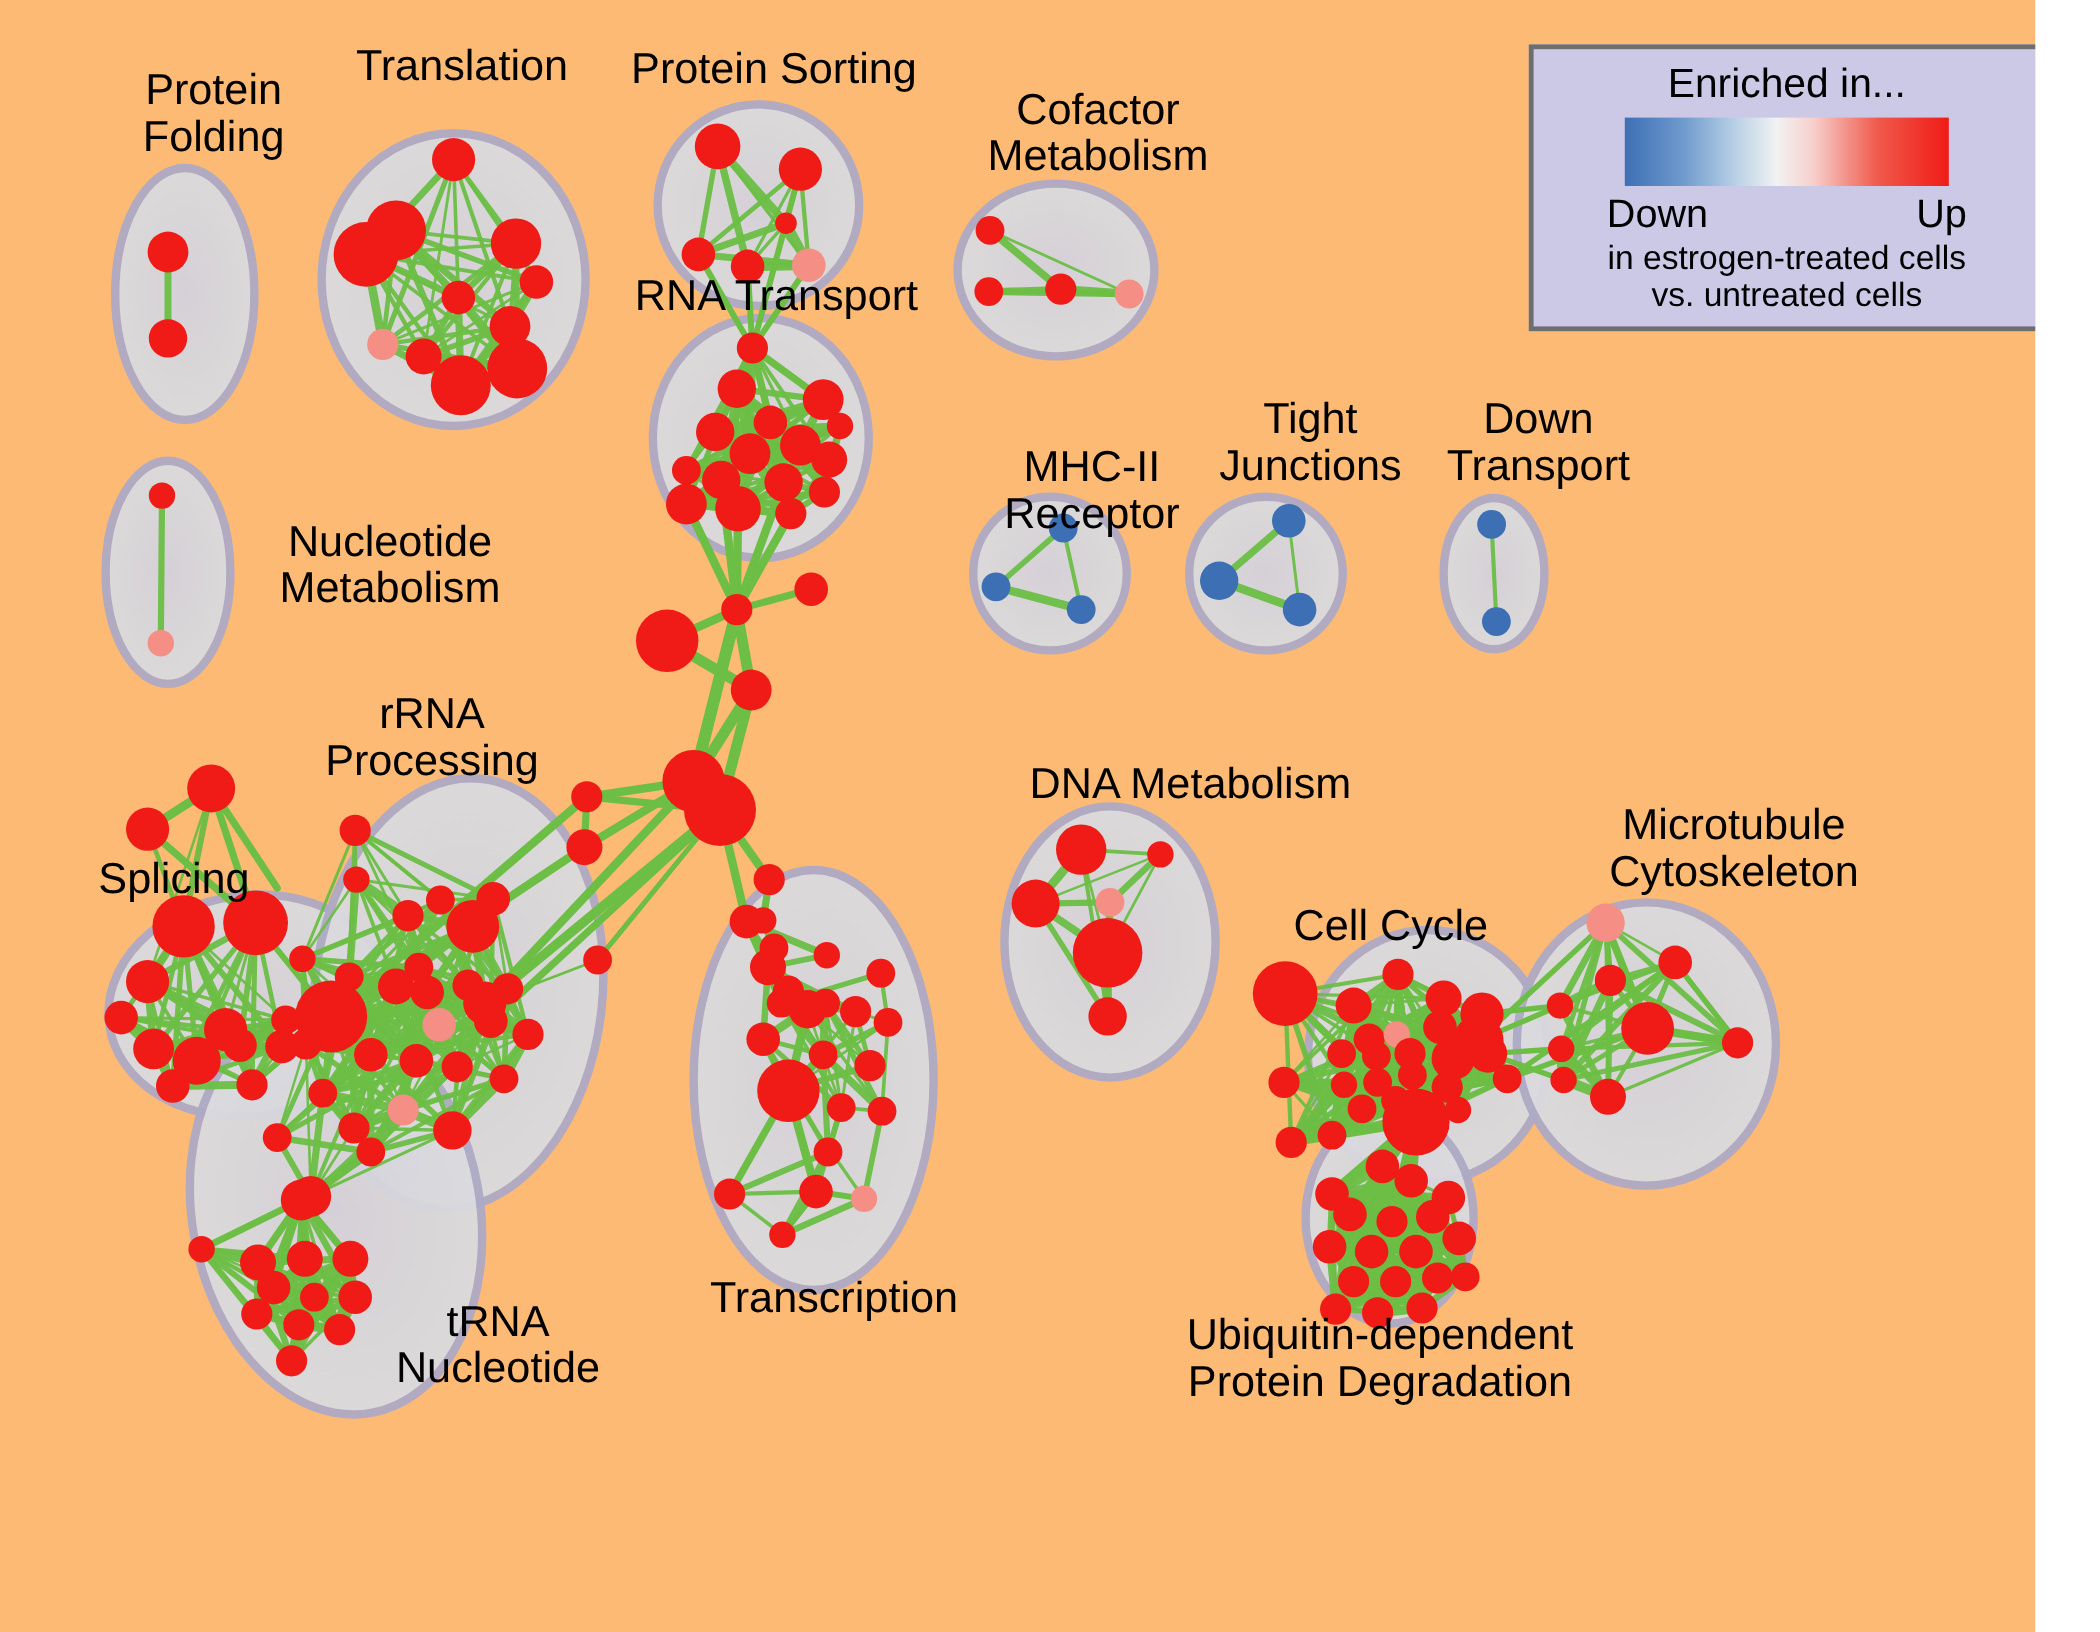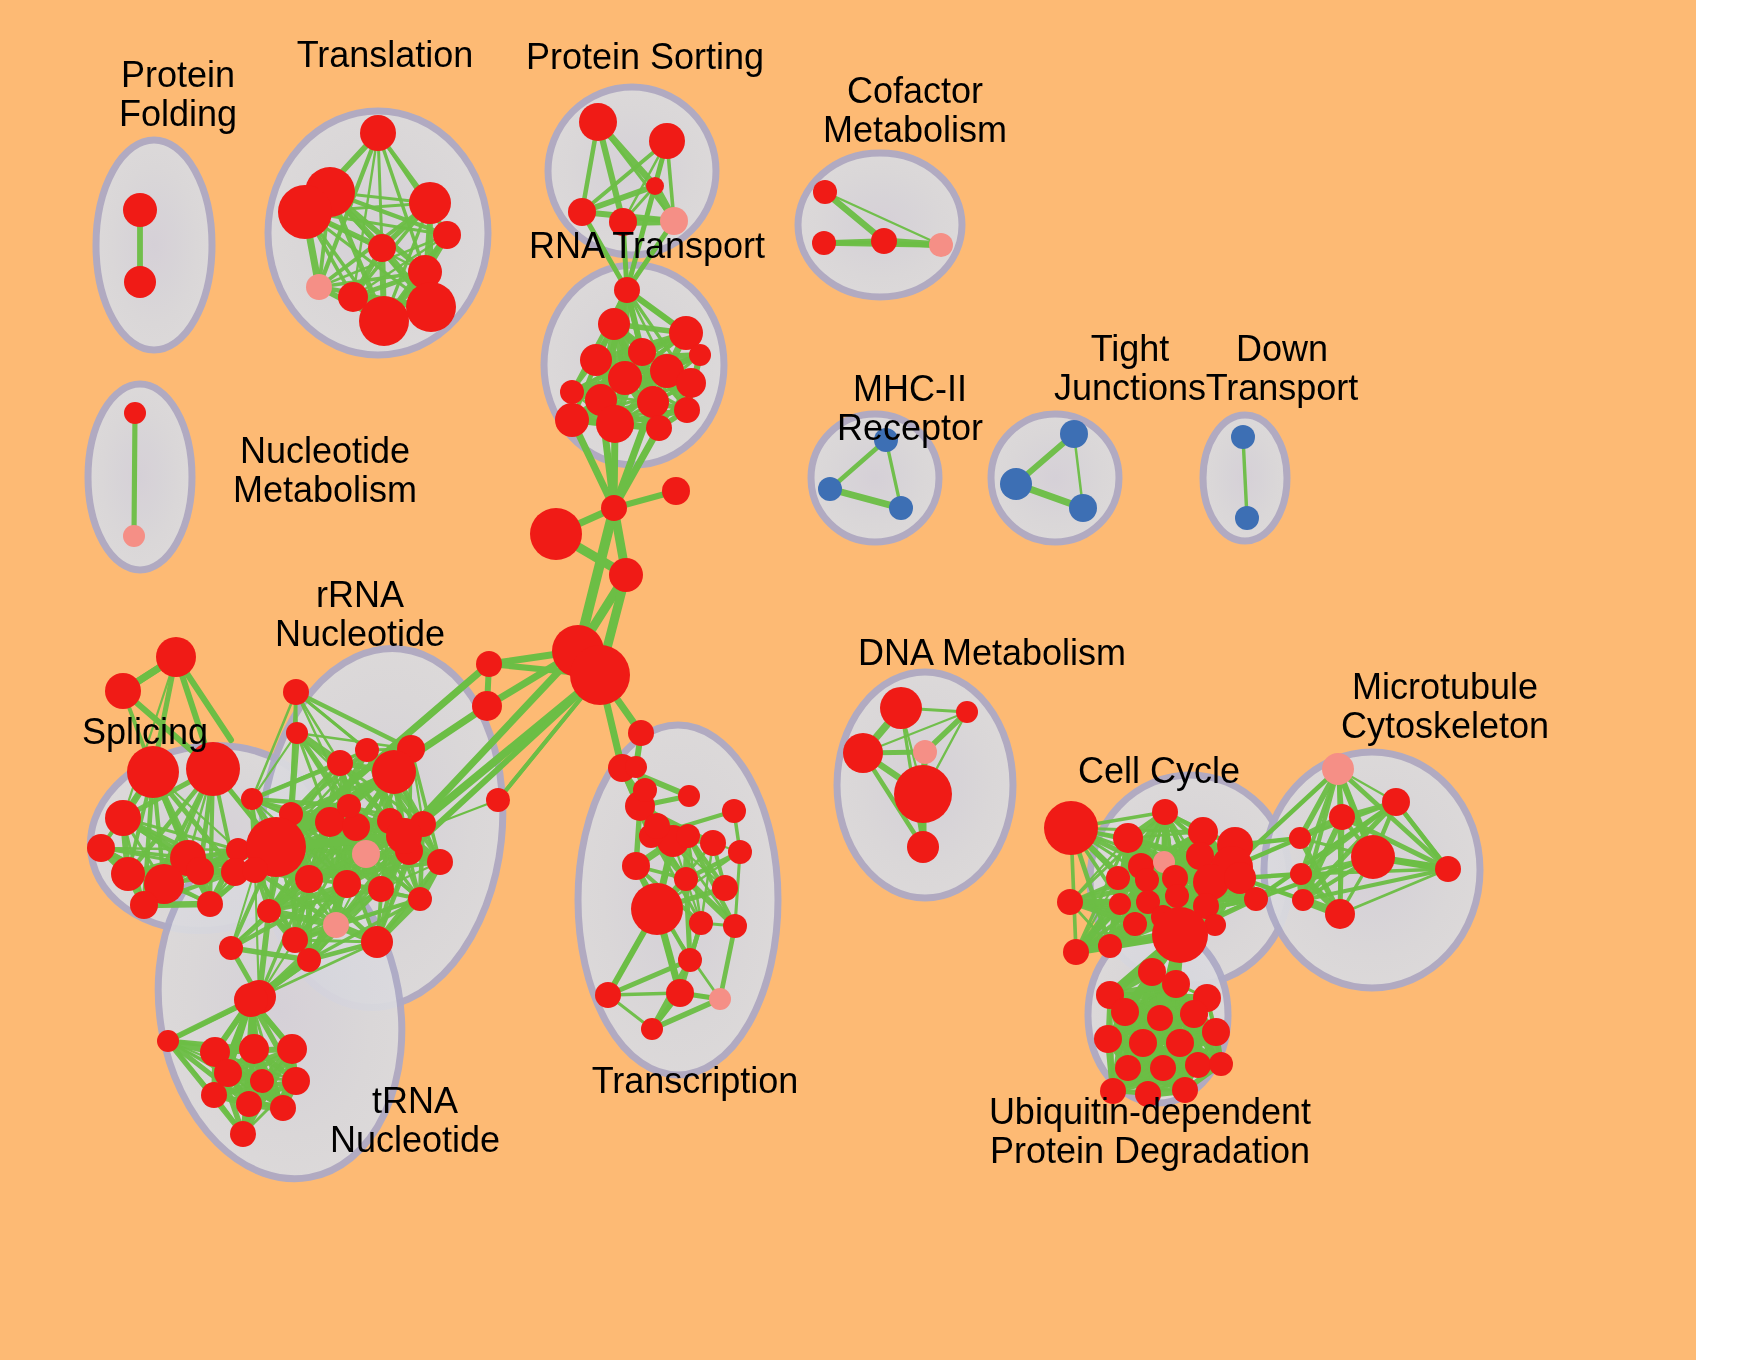--- a/index.html
+++ b/index.html
@@ -1353,32 +1353,44 @@
 Folding</div>
       <div class="cluster-label" style="left: 270px; top: 36px; width: 230px;">Translation</div>
       <div class="cluster-label" style="left: 200px; top: 432px; width: 250px;">Nucleotide
 Metabolism</div>
       <div class="cluster-label" style="left: 500px; top: 38px; width: 290px;">Protein Sorting</div>
       <div class="cluster-label" style="left: 502px; top: 227px; width: 290px;">RNA Transport</div>
       <div class="cluster-label" style="left: 790px; top: 72px; width: 250px;">Cofactor
 Metabolism</div>
       <div class="cluster-label" style="left: 800px; top: 330px; width: 220px; margin-top: 40px;">MHC-II
 Receptor</div>
-      <div class="cluster-label" style="left: 1020px; top: 330px; width: 220px;">Tight
+      <div class="cluster-label" style="left: 982px; top: 330px; width: 220px;">Tight
 Junctions</div>
       <div class="cluster-label" style="left: 1172px; top: 330px; width: 220px;">Down
 Transport</div>
       <div class="cluster-label" style="left: 55px; top: 713px; width: 180px;">Splicing</div>
       <div class="cluster-label" style="left: 245px; top: 576px; width: 230px;">rRNA
-Nucleotide</div>
+Processing</div>
       <div class="cluster-label" style="left: 300px; top: 1082px; width: 230px;">tRNA
 Nucleotide</div>
       <div class="cluster-label" style="left: 570px; top: 1062px; width: 250px;">Transcription</div>
       <div class="cluster-label" style="left: 842px; top: 634px; width: 300px;">DNA Metabolism</div>
       <div class="cluster-label" style="left: 1049px; top: 752px; width: 220px; text-align: center;">Cell Cycle</div>
       <div class="cluster-label" style="left: 1300px; top: 668px; width: 290px;">Microtubule
 Cytoskeleton</div>
       <div class="cluster-label" style="left: 975px; top: 1093px; width: 350px;">Ubiquitin-dependent
 Protein Degradation</div>
     </div>
 
+  <div id="legend">
+    <div id="legend-title">Enriched in...</div>
+    <div id="legend-bar"></div>
+    <div id="legend-ends">
+      <span>Down</span>
+      <span>Up</span>
+    </div>
+    <div id="legend-sub-wrap">
+      <div class="legend-sub">in estrogen-treated cells</div>
+      <div class="legend-sub">vs. untreated cells</div>
+    </div>
+  </div>
 
 </div>
 
 </body></html>

